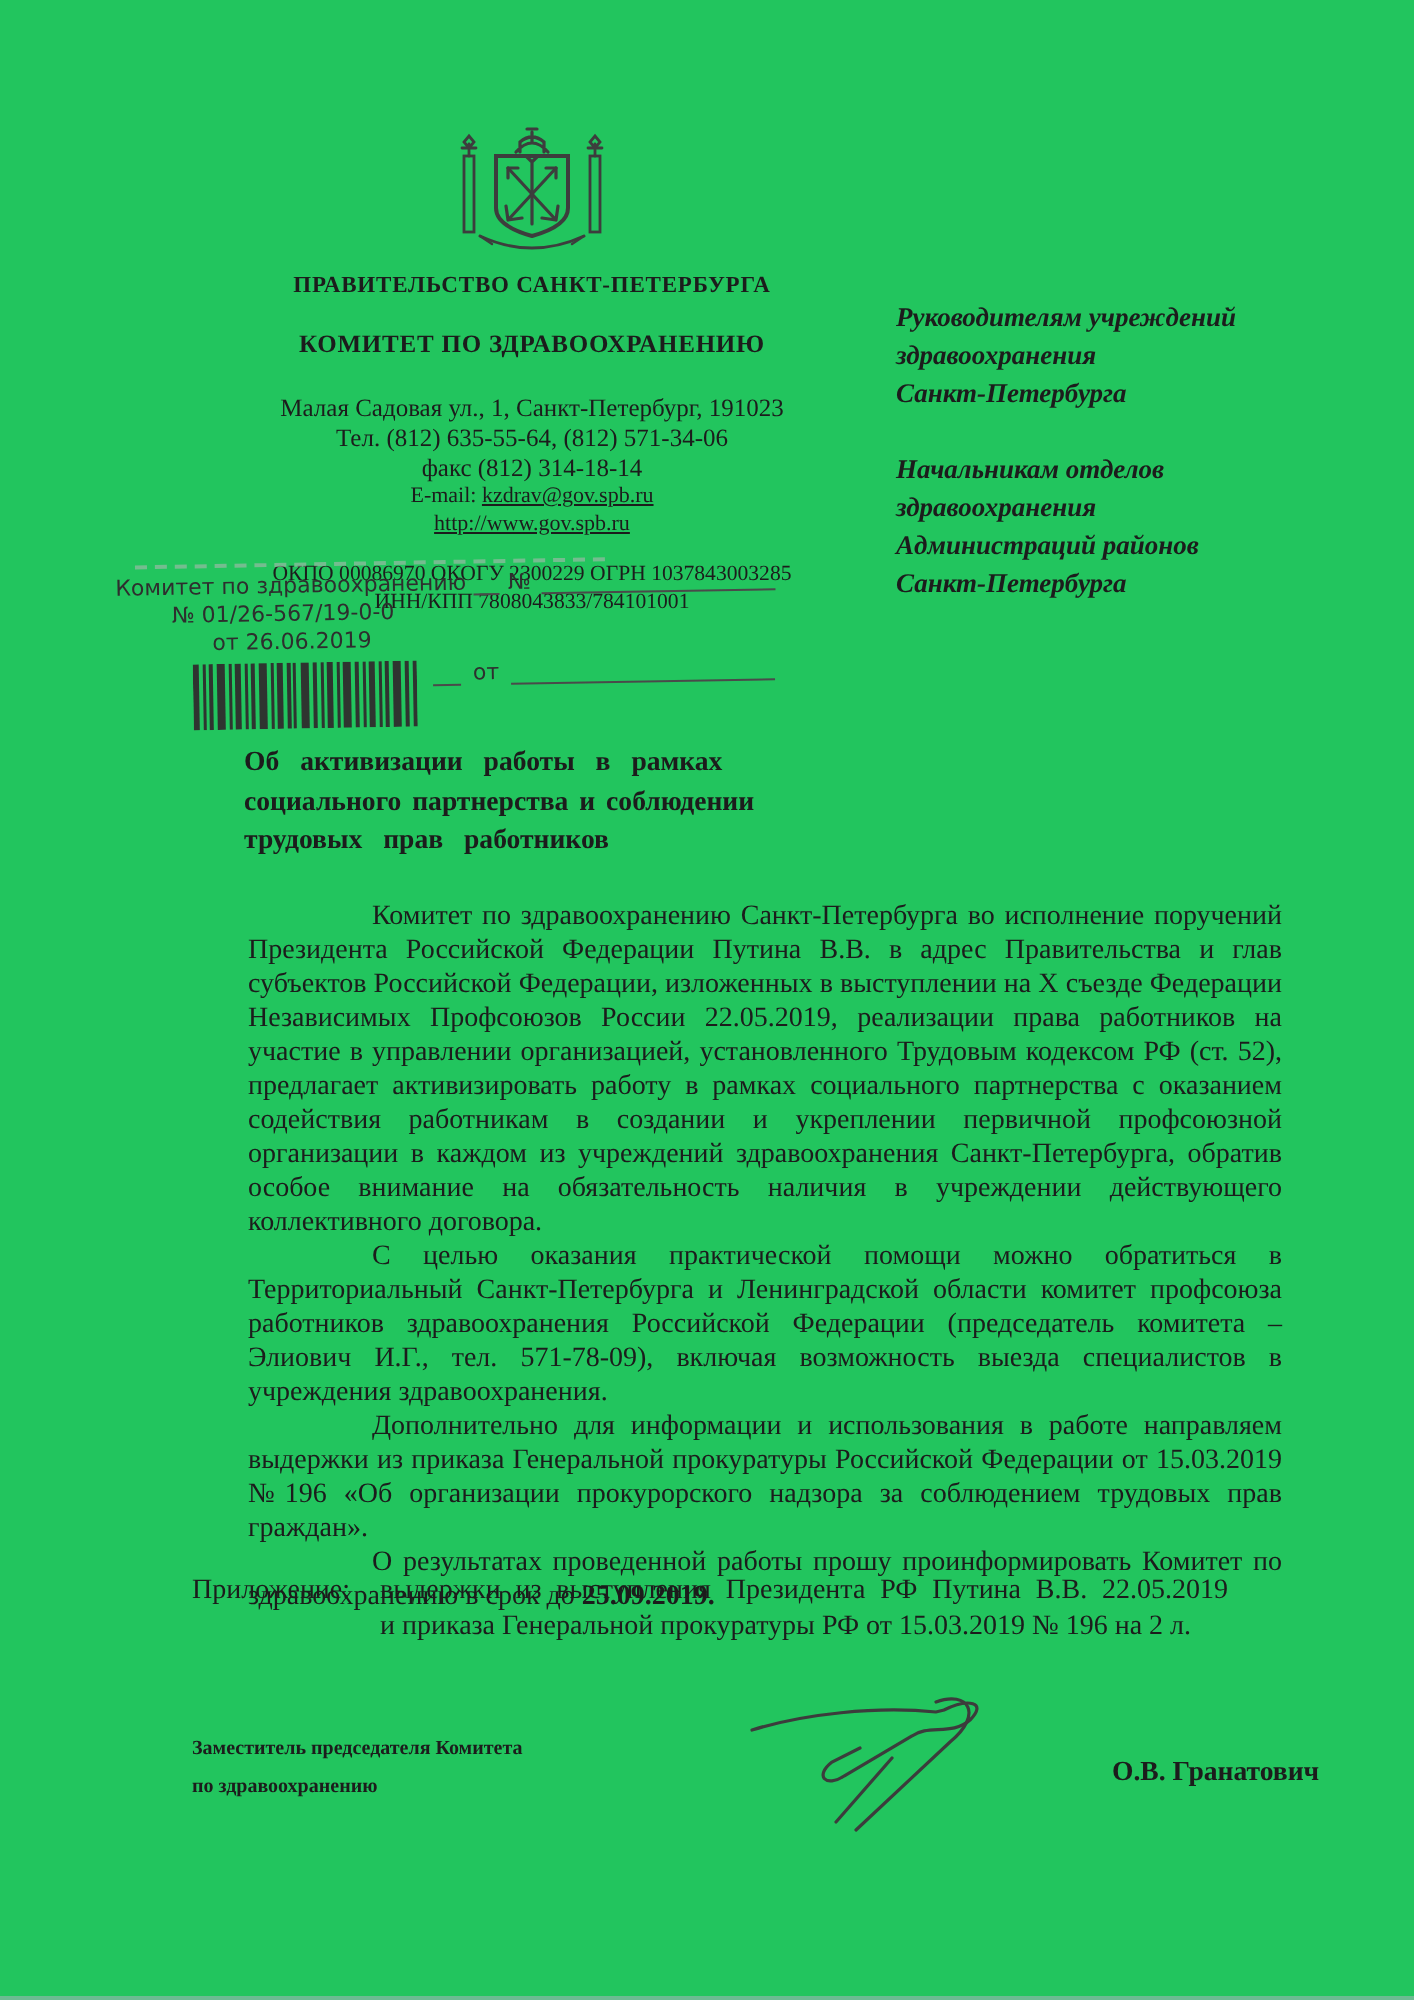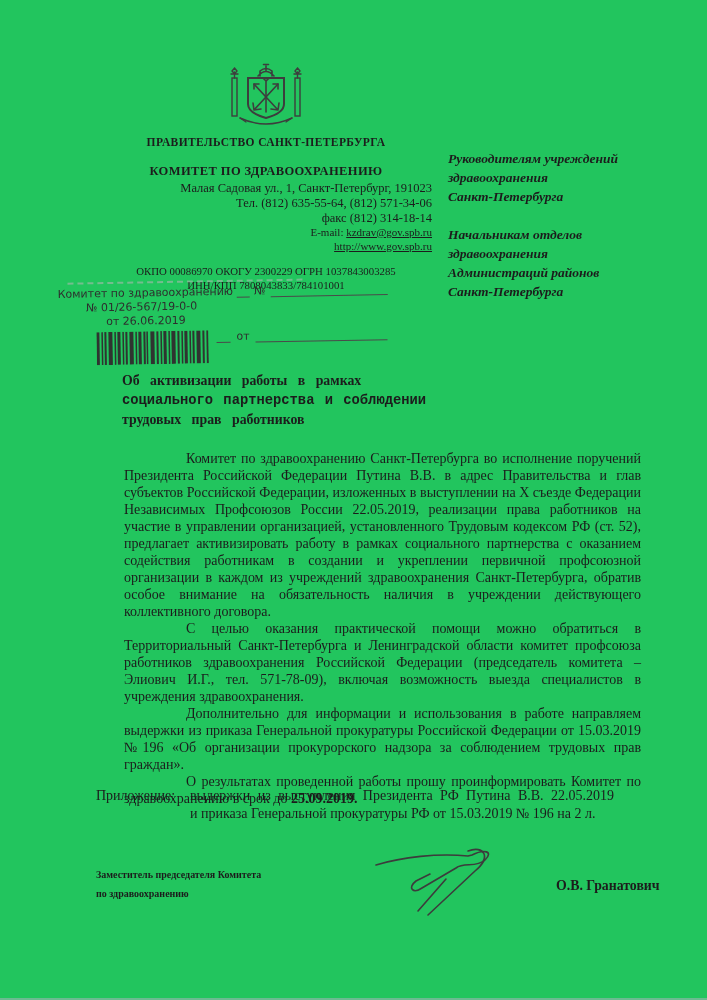--- a/index.html
+++ b/index.html
@@ -6,21 +6,21 @@
   .page{
     position:relative;width:707px;height:1000px;margin:0 auto;
     background:#22c55e;overflow:hidden;
     font-family:"Liberation Serif", serif;color:#1c1c1c;padding-left:44px;
   }
   
   .org-col{position:absolute;left:100px;top:60px;width:332px;text-align:center;}
   .emblem{display:inline-block;margin-bottom:2px;}
   .gov-name{font-weight:bold;font-size:11.5px;letter-spacing:.4px;margin-top:4px;}
   .committee-name{font-weight:bold;font-size:12.5px;letter-spacing:.4px;margin-top:16px;}
-  .contacts{margin-top:2px;font-size:12.5px;line-height:15px;text-align:right;}
+  .contacts{margin-top:17px;font-size:12.5px;line-height:15px;}
   .contacts .small{font-size:11px;line-height:13.5px;}
   .u{text-decoration:underline;}
   .codes{margin-top:12px;font-size:10.8px;line-height:13.5px;}
   
   .recipients{position:absolute;left:448px;top:149px;width:230px;
     font-weight:bold;font-size:13.5px;line-height:19px;font-style:italic;}
   .recipient-group{margin-bottom:19px;}
   
   .stamp{position:absolute;left:58px;top:280px;width:330px;
     font-family:"DejaVu Sans", sans-serif;font-size:11px;color:#2e2e2e;
@@ -29,21 +29,21 @@
   .stamp-rowA{display:flex;align-items:flex-end;white-space:nowrap;}
   .sline{display:inline-block;border-bottom:1px solid #4a4a4a;height:11px;}
   .stamp-num{margin-left:28px;margin-top:1px;}
   .stamp-date{margin-left:48px;margin-top:1px;}
   .stamp-rowB{display:flex;align-items:flex-end;margin-top:4px;margin-left:158px;white-space:nowrap;}
   .barcode{position:absolute;left:38px;top:50px;}
   
   .subject{position:absolute;left:122px;top:371px;width:310px;
     font-weight:bold;font-size:13.8px;line-height:19.5px;}
   .subject .ws-w{word-spacing:7px;}
-  .subject .ws-n{word-spacing:2px;font-family:Liberation Mono, monospace;}
+  .subject .ws-n{word-spacing:2px;}
   
   .body-text{position:absolute;left:96px;top:450px;width:517px;
     font-size:14px;line-height:17px;text-align:justify;margin-left:28px;}
   .body-text p{margin:0;text-indent:62px;}
   .deadline{font-weight:bold;}
   
   .attachment{position:absolute;left:96px;top:787px;width:520px;
     font-size:14px;line-height:18px;display:flex;}
   .attach-label{width:94px;flex:none;}
   .attach-body{width:424px;}

